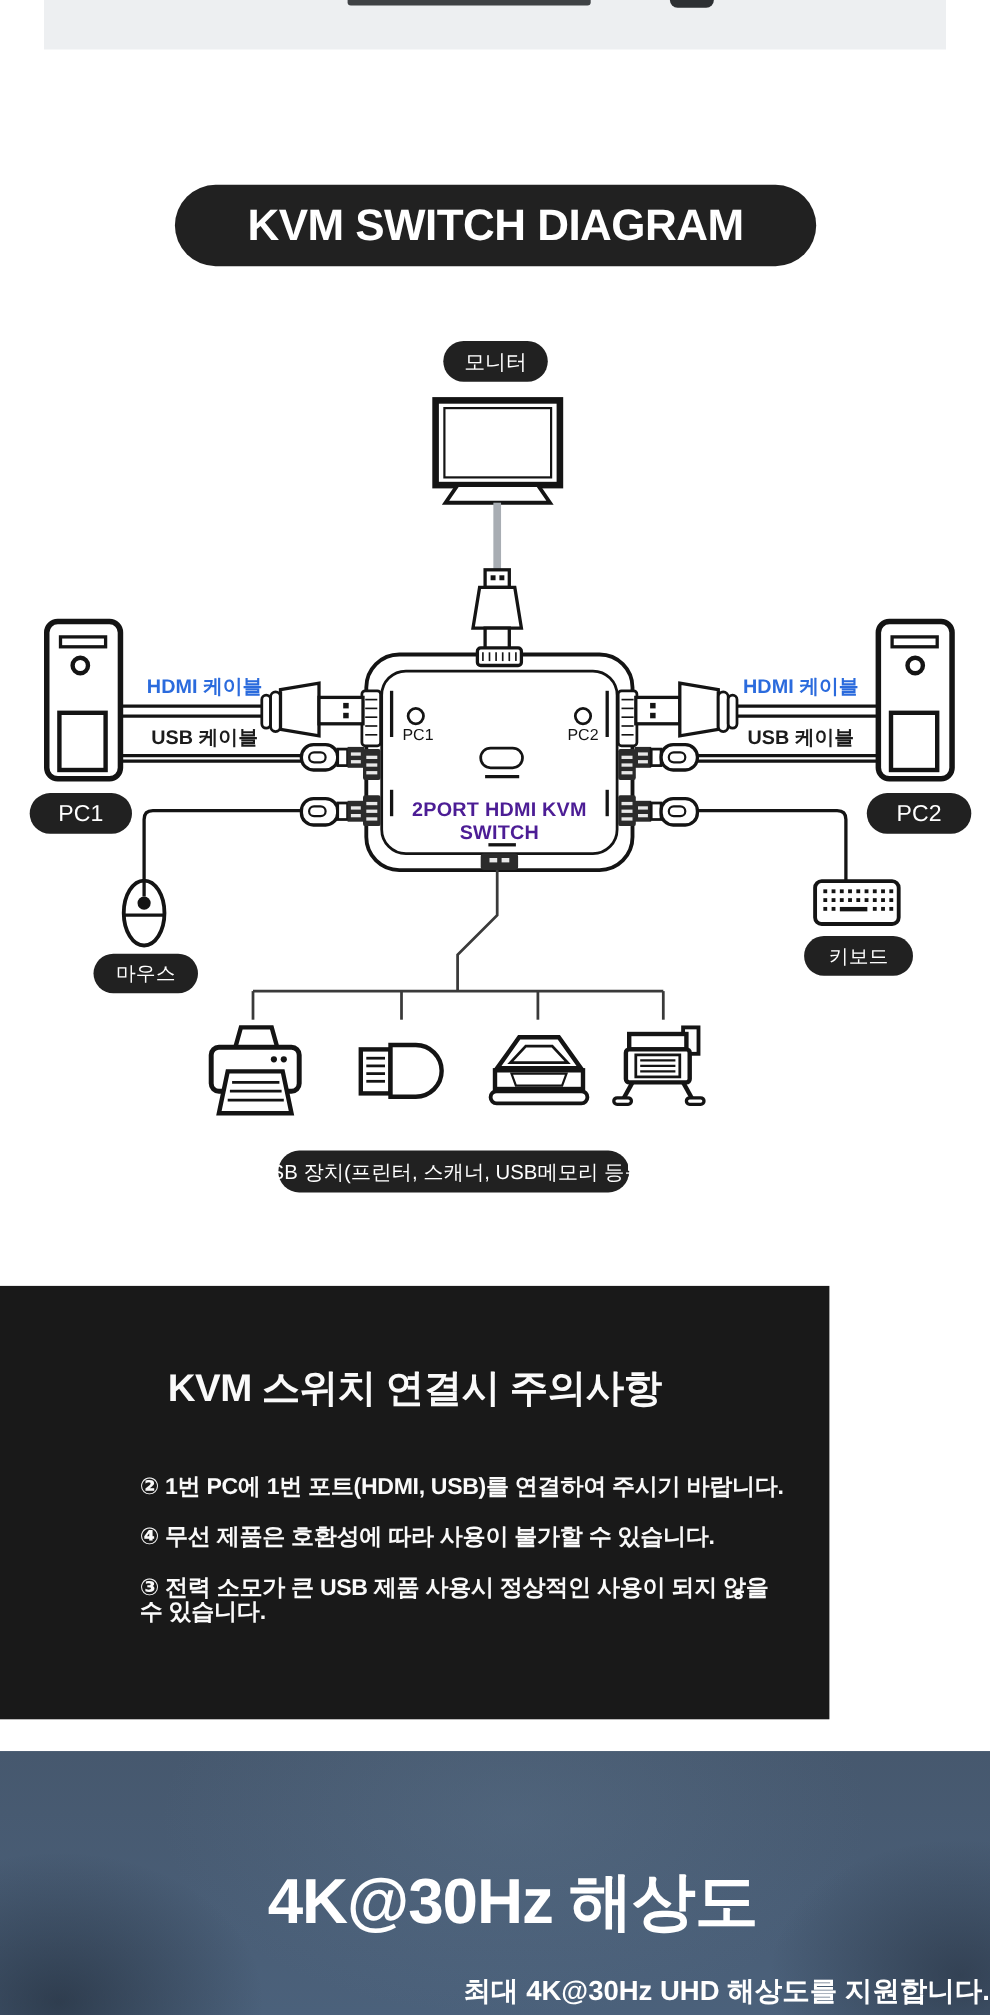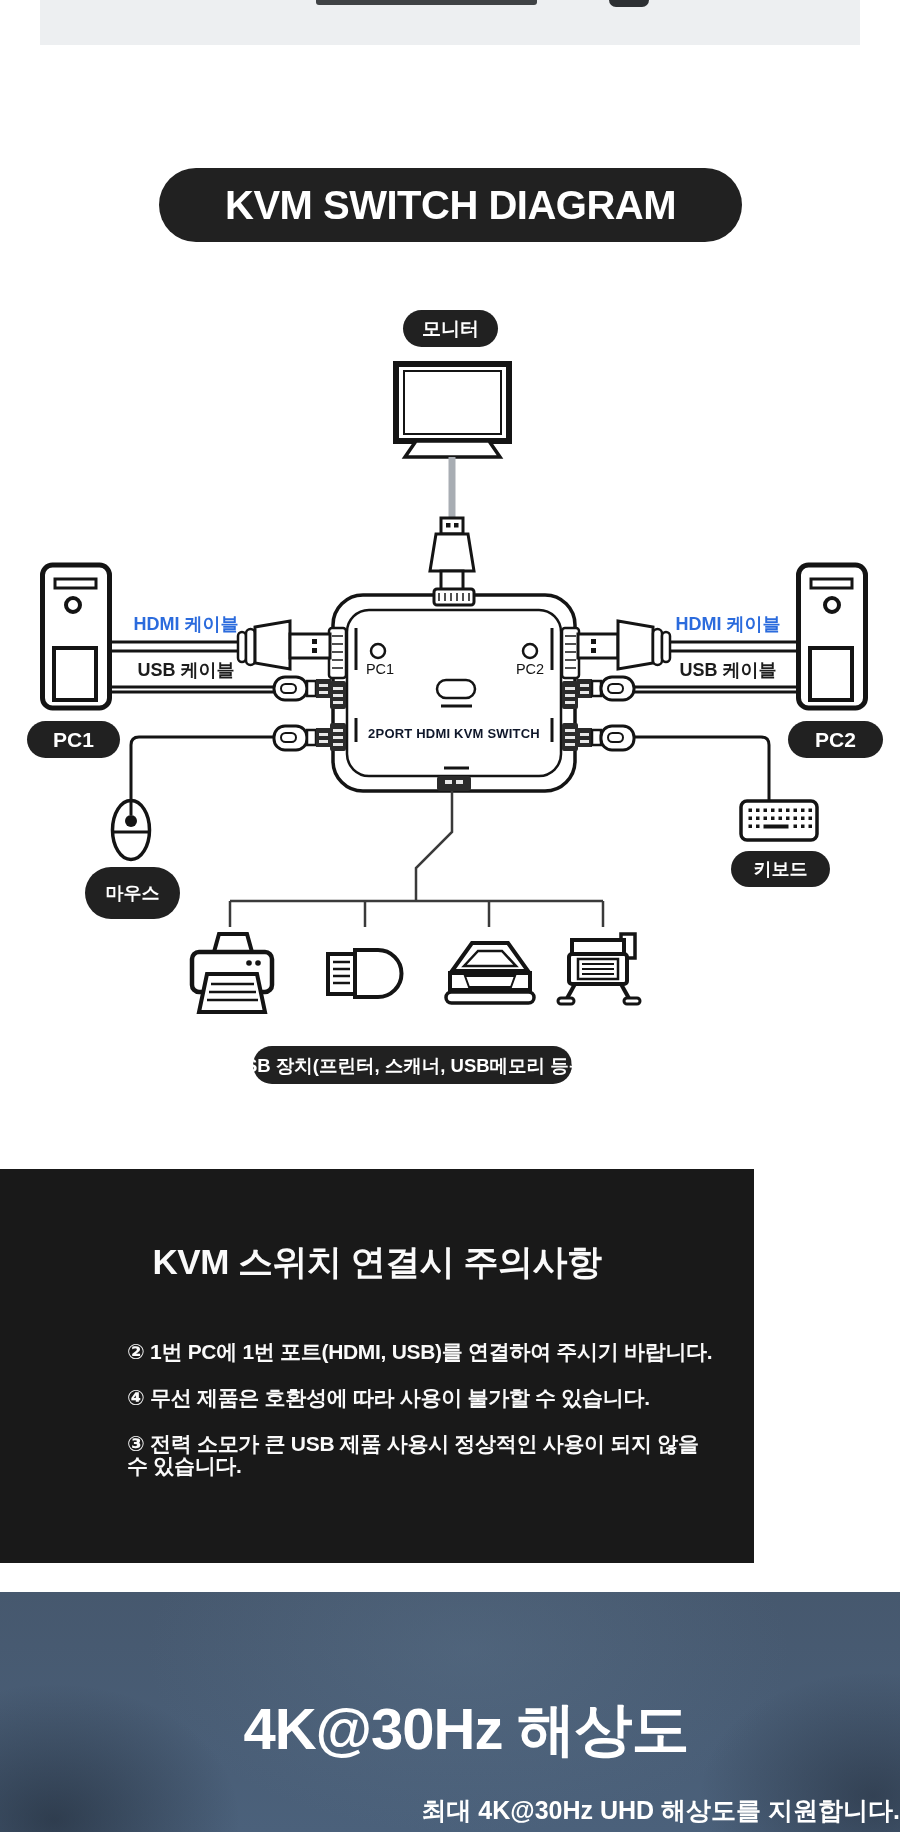--- a/index.html
+++ b/index.html
@@ -4,40 +4,40 @@
 <style>
   html,body{margin:0;padding:0;background:#fff;}
   .page{position:relative;width:900px;height:1832px;overflow:hidden;background:#fff;
         font-family:"Liberation Sans","DejaVu Sans",sans-serif;}
   
   .top-strip{position:absolute;left:40px;top:0;width:820px;height:45px;background:#edeff1;}
   .remnant-bar{position:absolute;left:276px;top:0;width:221px;height:5px;background:#3f4245;border-radius:0 0 3px 3px;}
   .remnant-arc{position:absolute;left:569px;top:0;width:40px;height:7px;background:#2d3033;border-radius:0 0 20px 20px;}
   
   .pill{position:absolute;background:#212121;color:#fff;display:flex;align-items:center;justify-content:center;
-        border-radius:999px;font-weight:700;white-space:nowrap;}
+        border-radius:999px;font-weight:400;white-space:nowrap;}
   .title-pill{left:159px;top:168px;width:583px;height:74px;font-size:40px;font-weight:800;letter-spacing:-0.5px;}
   .monitor-pill{left:403px;top:310px;width:95px;height:37px;font-size:19px;}
   .pc1-pill{left:27px;top:721px;width:93px;height:37px;font-size:21px;}
   .pc2-pill{left:788px;top:721px;width:95px;height:37px;font-size:21px;}
-  .mouse-pill{left:85px;top:867px;width:95px;height:52px;font-size:18px;}
+  .mouse-pill{left:85px;top:867px;width:95px;height:36px;font-size:18px;}
   .keyboard-pill{left:731px;top:851px;width:99px;height:36px;font-size:18px;text-align:center;}
   .usb-devices-pill{left:253px;top:1046px;width:319px;height:38px;font-size:18.5px;}
   
   .cable-label{position:absolute;font-size:18px;font-weight:700;color:#1c1c1c;text-align:center;}
   .cable-label.blue{color:#2b6bdd;}
   .hdmi-label-left{left:128px;top:612px;width:116px;}
   .usb-label-left{left:132px;top:658px;width:108px;}
   .hdmi-label-right{left:670px;top:612px;width:116px;}
   .usb-label-right{left:673px;top:658px;width:110px;}
   .led-label{position:absolute;font-size:14.5px;font-weight:500;color:#141414;text-align:center;width:44px;}
   .led-label-pc1{left:358px;top:661px;}
   .led-label-pc2{left:508px;top:661px;}
   .device-name{position:absolute;left:343px;top:726px;width:222px;text-align:center;
-               font-size:13px;font-weight:700;letter-spacing:0.2px;color:#0f172a;}
+               font-size:18px;font-weight:700;letter-spacing:0.2px;color:#4c1d95;}
   svg.linework{position:absolute;left:0;top:0;}
   
   .warning{position:absolute;left:0;top:1169px;width:754px;height:394px;background:#191919;color:#fafafa;}
   .warning-title{position:absolute;left:0;top:70px;width:100%;text-align:center;
                  font-size:35px;font-weight:800;letter-spacing:-0.5px;}
   .warning-list{position:absolute;left:127px;top:172px;right:30px;}
   .warning-item{font-size:21px;font-weight:600;line-height:22px;margin-bottom:24px;letter-spacing:-0.3px;}
   
   .resolution{position:absolute;left:0;top:1592px;width:900px;height:240px;background-color:#4b607a;
     background-image:

